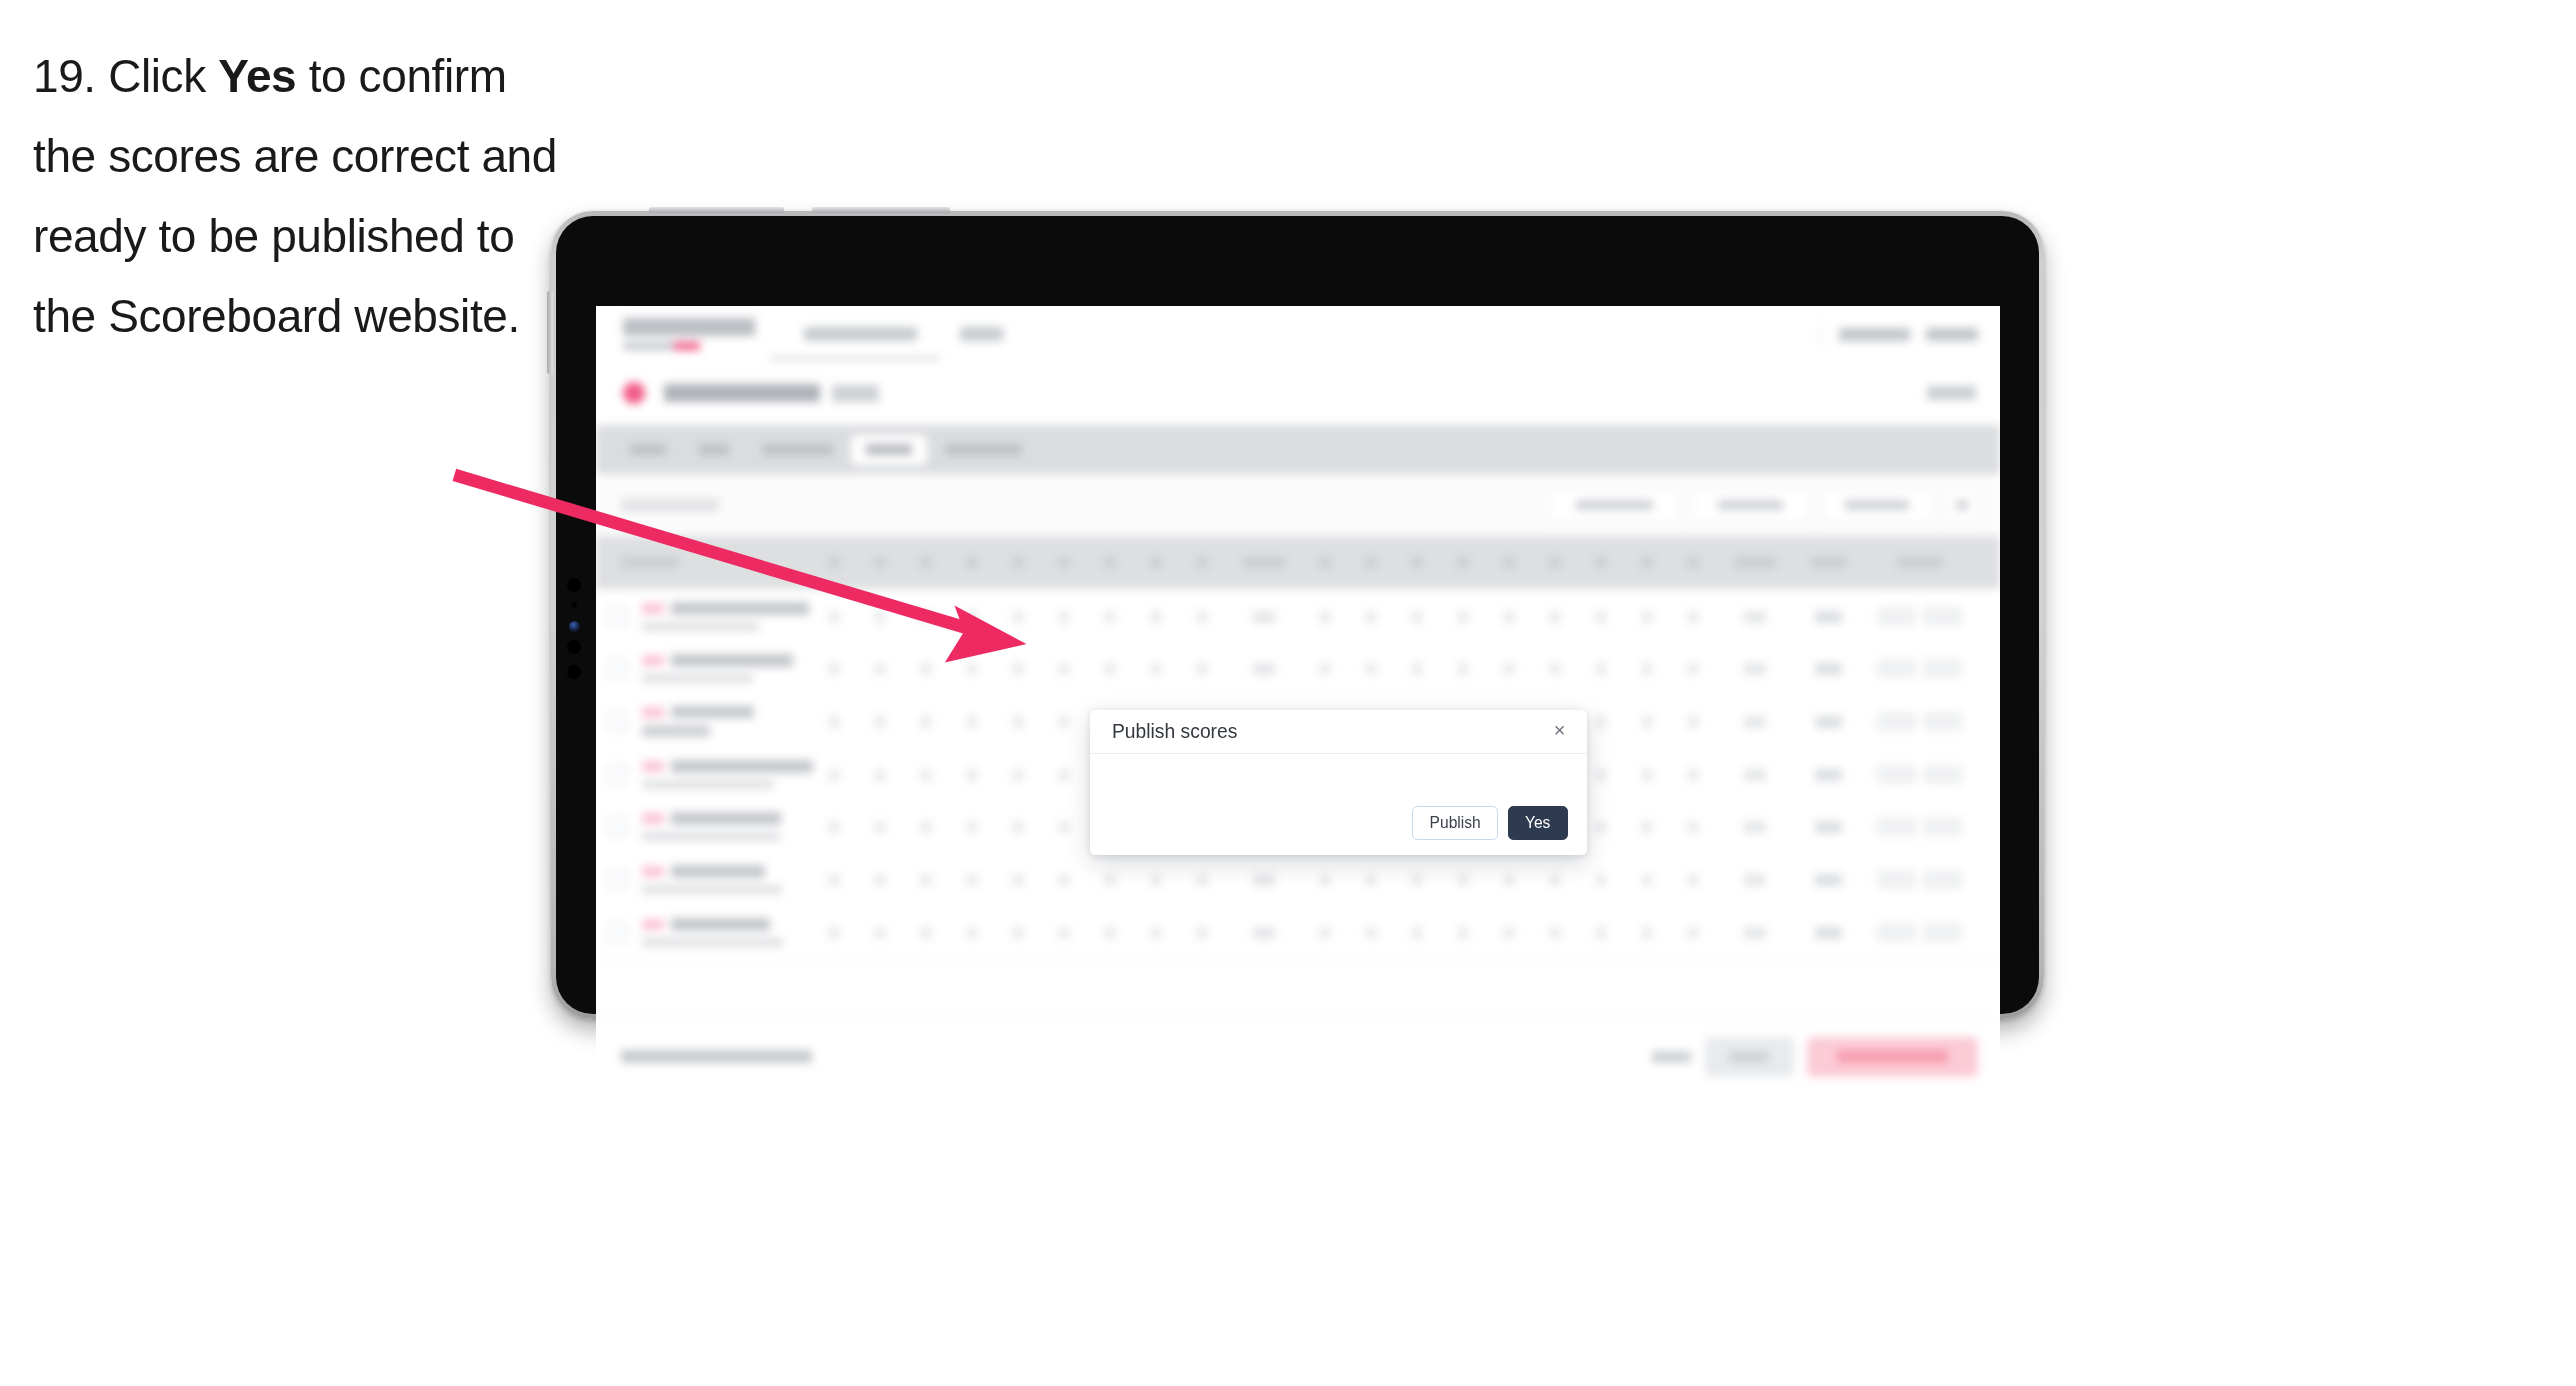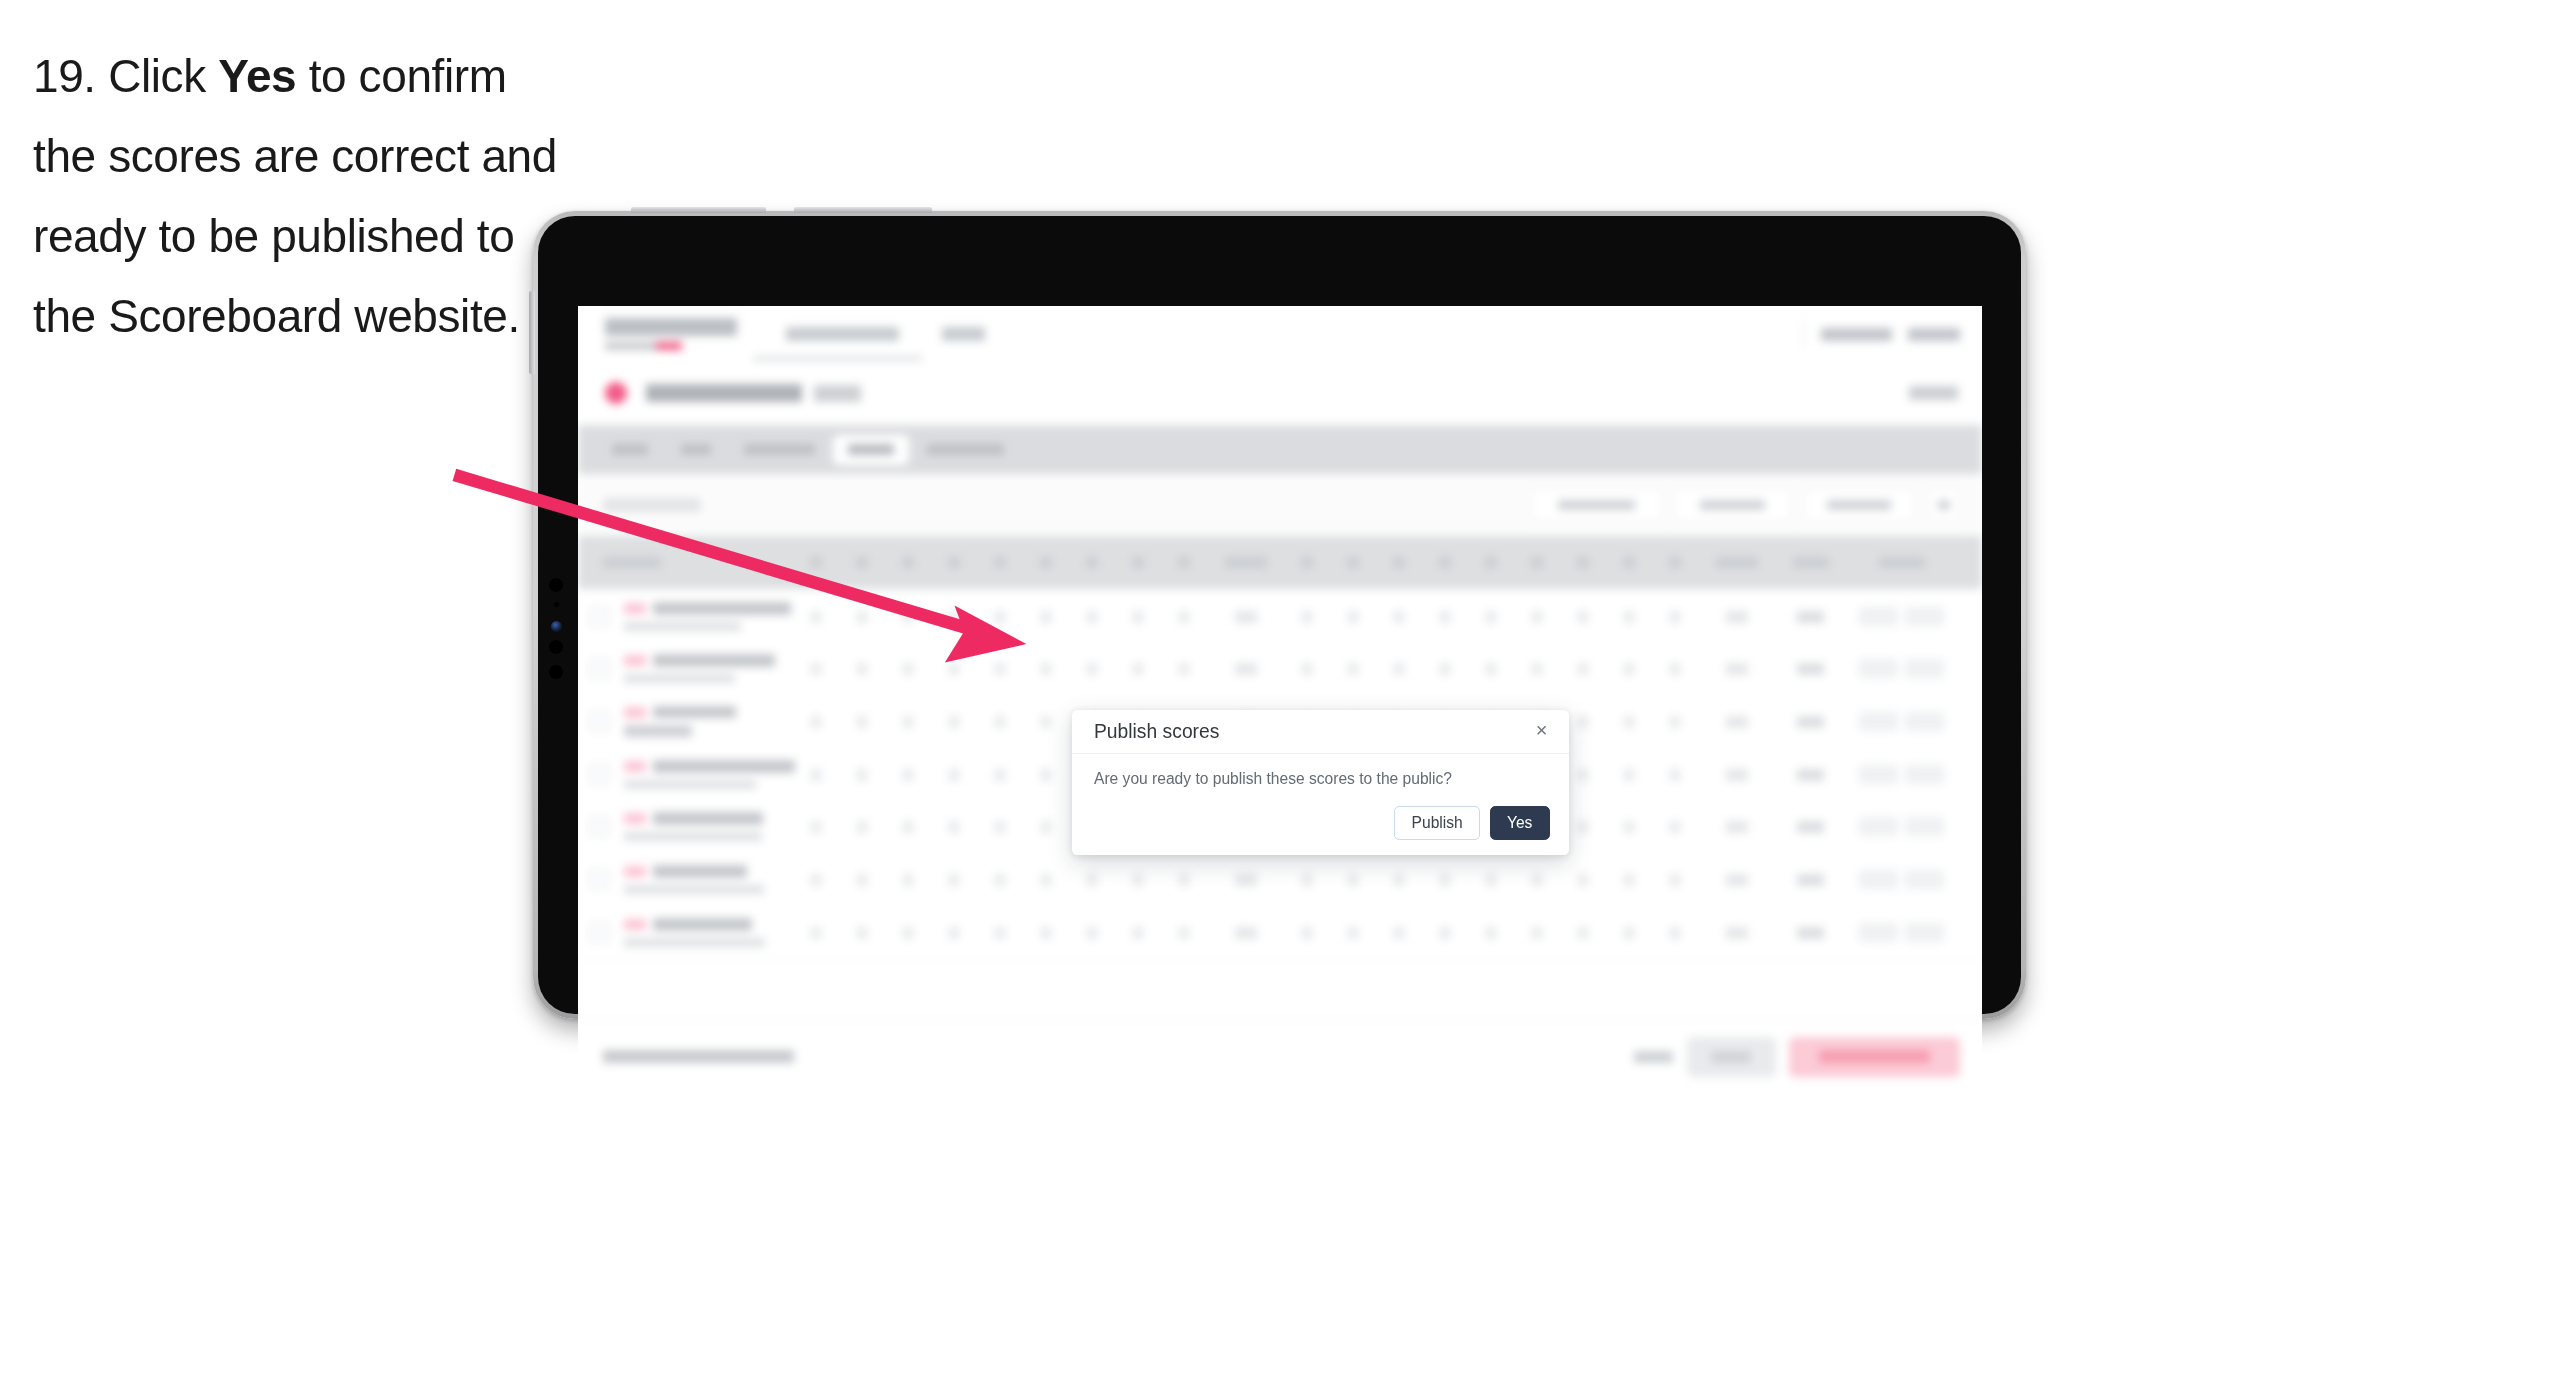--- a/index.html
+++ b/index.html
@@ -27,21 +27,21 @@
     line-height: 80px;
     color: #1a1a1a;
     letter-spacing: -0.4px;
     font-weight: 400;
   }
   #caption b { font-weight: 700; }
 
   
   #tablet {
     position: absolute;
-    left: 533px;
+    left: 551px;
     top: 211px;
     width: 1493px;
     height: 808px;
   }
   .tablet-outer {
     position: absolute;
     inset: 0;
     border-radius: 42px;
     background: linear-gradient(180deg,#b9b9bb 0%, #cfcfd1 6%, #d2d2d4 50%, #b5b5b7 94%, #9b9b9d 100%);
     box-shadow: 0 12px 22px rgba(0,0,0,0.30), 0 1.5px 4.5px rgba(0,0,0,0.18);
@@ -1064,21 +1064,20 @@
 
     </div>
 
     <div id="modal-scrim"></div>
 
     <div id="modal">
       <div id="modal-header">
         <div id="modal-title">Publish scores</div>
         <div id="modal-close">×</div>
       </div>
-      <div id="modal-body">Are you ready to publish these scores to the public?</div>
       <div id="modal-footer">
         <div class="mbtn" id="btn-cancel">Publish</div>
         <div class="mbtn" id="btn-yes">Yes</div>
       </div>
     </div>
 
   </div>
 </div>
 
 <svg id="arrow" viewBox="0 0 3471 1868">

